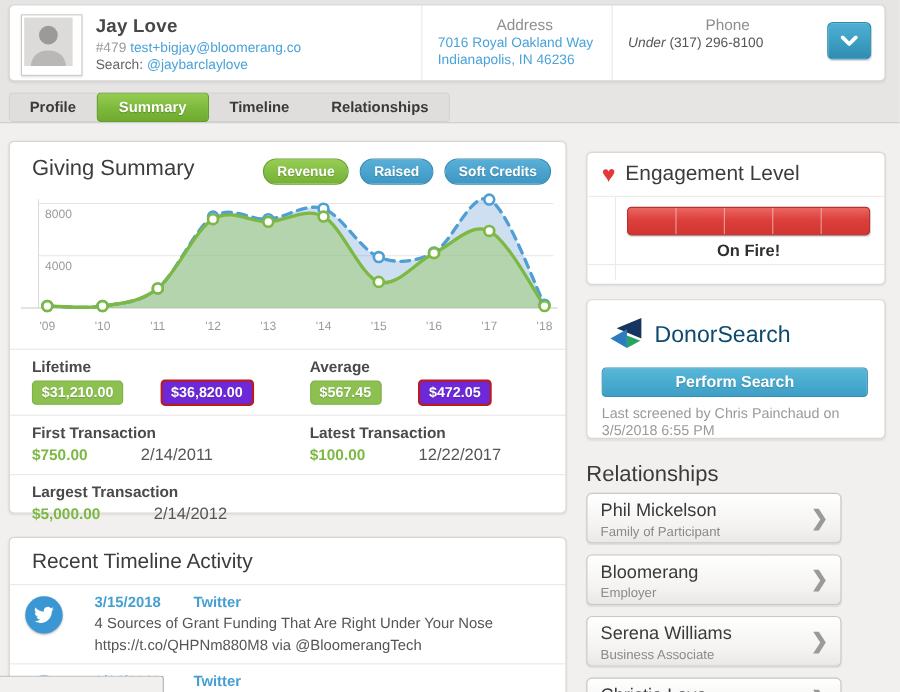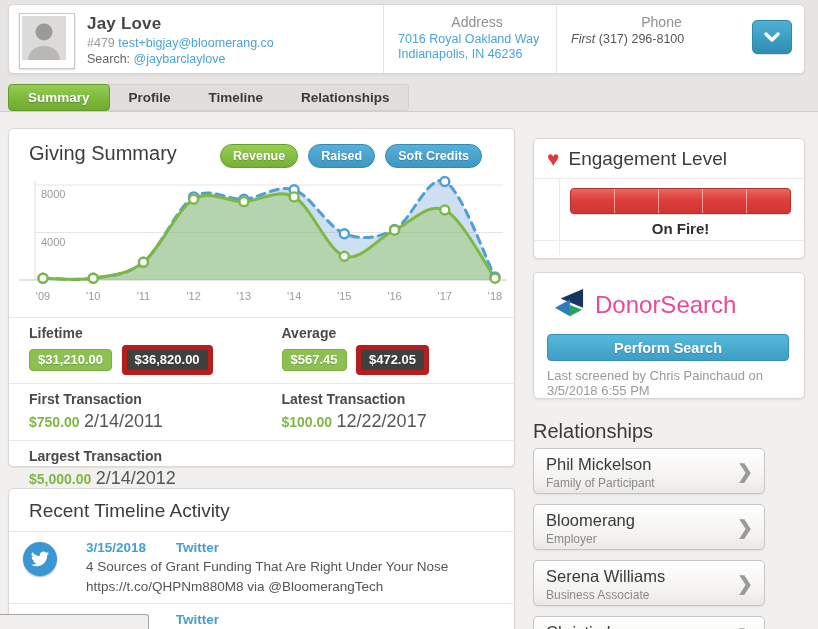--- a/index.html
+++ b/index.html
@@ -34,34 +34,34 @@
   .drop-btn svg{display:block;}
 
   
   .tabbar{position:absolute;left:8px;top:84px;height:27px;display:inline-flex;background:#dfdedc;border-radius:4px;overflow:hidden;box-shadow:inset 0 0 0 1px #d3d2d0;}
   .tab{padding:0 19px;display:flex;align-items:center;font-size:13.5px;font-weight:bold;color:#3a3a3a;cursor:pointer;}
   .tab.active{background:linear-gradient(180deg,#96cd54 0%,#7cb83a 55%,#70ab31 100%);border:1px solid #639c29;border-radius:4px;color:#fff;text-shadow:0 1px 1px rgba(0,0,0,.25);}
 
   
   .giving-card{left:8px;top:128px;width:505px;height:337px;}
   .card-title{font-size:20px;color:#3c3c3c;padding:13px 0 0 20px;}
-  .pill-row{position:absolute;top:15px;right:32px;display:flex;gap:10px;}
+  .pill-row{position:absolute;top:15px;right:13px;display:flex;gap:10px;}
   .pill{font-size:12.5px;font-weight:bold;color:#fff;padding:4px 12px;border-radius:12px;cursor:pointer;text-shadow:0 1px 1px rgba(0,0,0,.2);}
   .pill.green{background:linear-gradient(180deg,#97cd55,#75b034);border:1px solid #66a02c;}
   .pill.blue{background:linear-gradient(180deg,#58b0d8,#3e97c4);border:1px solid #3589b5;}
   .chart-wrap{position:absolute;left:10px;top:48px;width:488px;height:138px;}
   .stats{position:absolute;left:0;right:0;top:188px;}
   .stat-row{border-top:1px solid #e9e8e6;display:flex;padding:7px 0 8px 0;align-items:center;}
   .stat-col{width:258px;padding-left:20px;box-sizing:border-box;}
   .stat-label{font-size:14px;font-weight:bold;color:#4a4a4a;margin-bottom:4px;}
   .badge{display:inline-block;font-size:13px;font-weight:bold;color:#fff;padding:2px 8px 3px;border-radius:4px;margin-right:5px;text-shadow:0 1px 1px rgba(0,0,0,.2);}
   .badge.green{background:#8cc152;border:1px solid #7cb041;}
-  .badge.blue{background:#404040;border:5px solid #b91c1c;}
+  .badge.blue{background:#6d28d9;border:2px solid #b91c1c;margin-left:24px;}
   .amount{font-size:14px;font-weight:bold;color:#7cb843;}
-  .tx-date{font-size:18px;color:#555;}
+  .tx-date{font-size:15px;color:#555;margin-left:44px;}
 
   
   .timeline-card{left:8px;top:488px;width:505px;height:200px;}
   .tl-title{font-size:19px;color:#3c3c3c;padding:11px 0 9px 20px;border-bottom:1px solid #e9e8e6;}
   .entry{display:flex;padding:7px 16px 8px 14px;}
   .entry + .entry{border-top:1px solid #e9e8e6;}
   .entry-icon{width:34px;height:34px;border-radius:50%;background:#3b97d3;flex:none;margin-top:3px;
     display:flex;align-items:center;justify-content:center;box-shadow:0 1px 2px rgba(0,0,0,.3);}
   .entry-body{margin-left:29px;padding-top:1px;}
   .entry-head{font-size:13.5px;font-weight:bold;color:#459fd0;}
@@ -83,21 +83,21 @@
     display:flex;overflow:hidden;background:#c23230;box-shadow:0 1px 1px rgba(0,0,0,.15);}
   .seg{flex:1;background:linear-gradient(180deg,#eb6661 0%,#dd403c 45%,#d23430 100%);}
   .seg + .seg{border-left:1px solid rgba(255,255,255,.5);}
   .eng-label{position:absolute;left:36px;right:13px;top:41px;text-align:center;font-size:15px;font-weight:bold;color:#2f2f2f;}
   .eng-footer{position:absolute;left:0;right:0;bottom:0;height:14px;border-top:1px solid #ebeae8;}
 
   
   .ds-card{left:533px;top:272px;width:270px;height:125px;}
   .ds-brand{display:flex;align-items:center;padding:15px 0 0 20px;}
   .ds-brand svg{flex:none;}
-  .ds-name{font-size:24px;color:#ec4899;margin-left:11px;}
+  .ds-name{font-size:21px;color:#0c4a6e;margin-left:11px;}
   .ds-btn{display:block;margin:12px 13px 0;width:242px;height:27px;border:1px solid #3590b5;border-radius:4px;
     background:linear-gradient(180deg,#56b8d9 0%,#3e9ec6 100%);color:#fff;font-size:14.5px;font-weight:bold;
     font-family:"Liberation Sans",sans-serif;cursor:pointer;text-shadow:0 1px 1px rgba(0,0,0,.2);}
   .ds-note{margin:7px 13px 0;font-size:13px;color:#9a9a98;line-height:15px;}
 
   
   .rel-title{position:absolute;left:533px;top:420px;font-size:20px;color:#3a3a3a;}
   .rel-card{position:absolute;left:533px;width:232px;height:46px;border:1px solid #c8c7c5;border-radius:5px;
     background:linear-gradient(180deg,#ffffff 0%,#f3f2f0 70%,#e9e8e6 100%);box-shadow:0 1px 1px rgba(0,0,0,.08);
     box-sizing:border-box;padding:6px 30px 0 12px;cursor:pointer;}
@@ -132,34 +132,34 @@
   <div class="hsep"></div>
   <div class="addr-col">
     <div class="col-label">Address</div>
     <a class="link">7016 Royal Oakland Way</a>
     <a class="link">Indianapolis, IN 46236</a>
   </div>
   <div class="hsep"></div>
   <div class="phone-col">
     <div class="col-label">Phone</div>
     <div class="phone-line">
-      <em>First</em>
+      <em>Under</em>
       <span>(317) 296-8100</span>
     </div>
   </div>
   <button class="drop-btn">
     <svg width="16" height="10" viewBox="0 0 16 10">
       <polyline points="2,2 8,8 14,2" fill="none" stroke="#ffffff" stroke-width="3.4" stroke-linecap="round" stroke-linejoin="round"></polyline>
     </svg>
   </button>
 </div>
 
 <div class="tabbar">
+  <div class="tab">Profile</div>
   <div class="tab active">Summary</div>
-  <div class="tab">Profile</div>
   <div class="tab">Timeline</div>
   <div class="tab">Relationships</div>
 </div>
 
 <div class="card giving-card">
   <div class="card-title">Giving Summary</div>
   <div class="pill-row">
     <div class="pill green">Revenue</div>
     <div class="pill blue">Raised</div>
     <div class="pill blue">Soft Credits</div>

